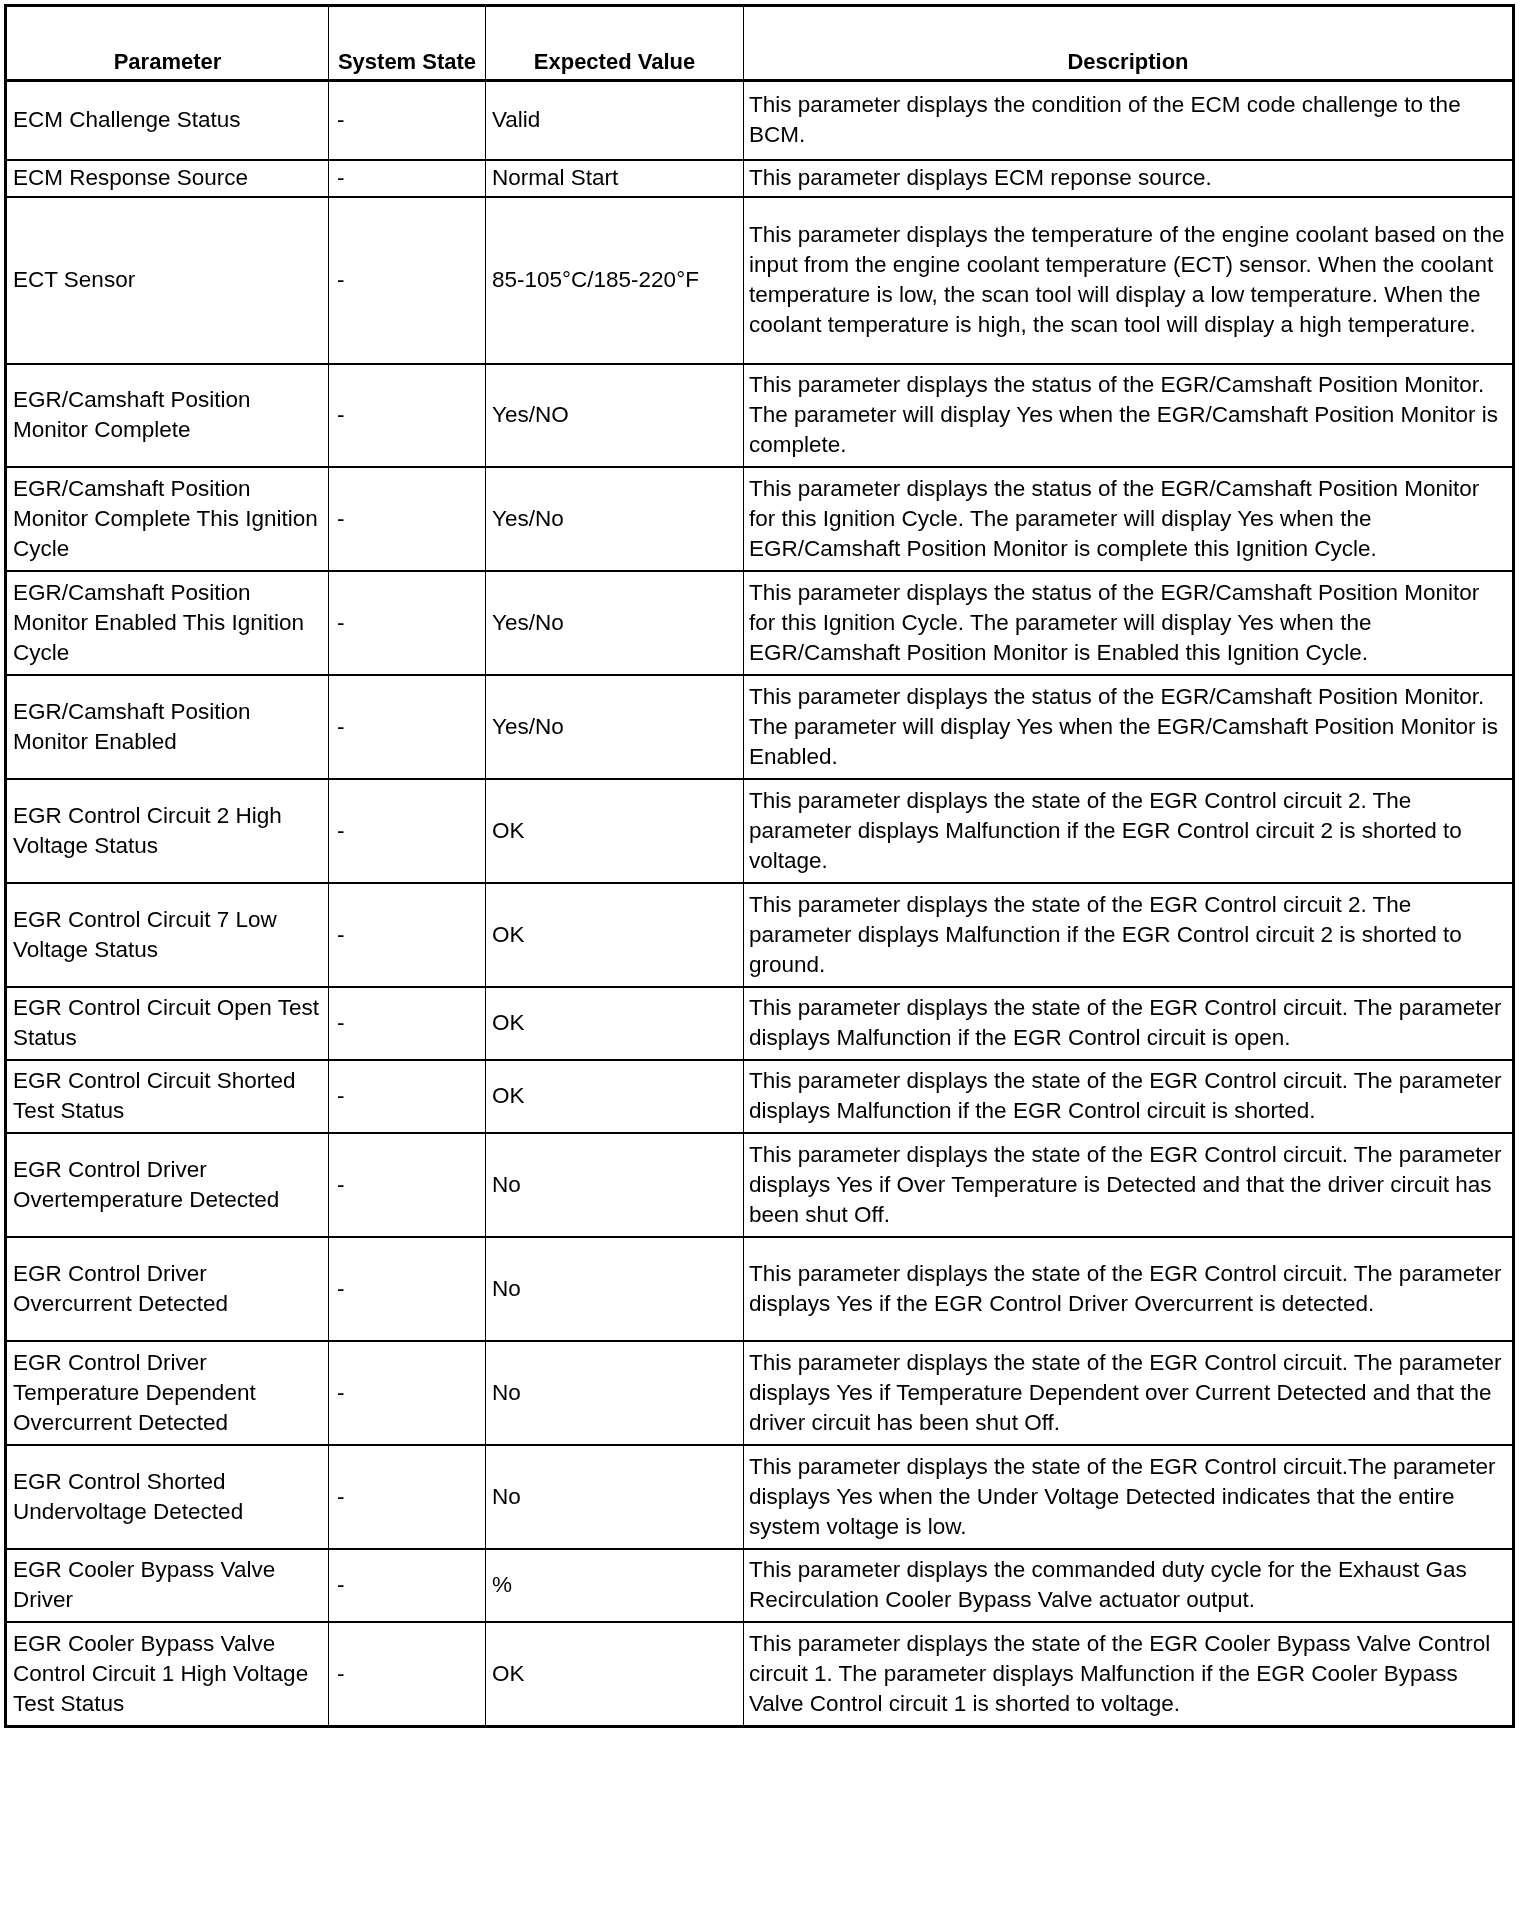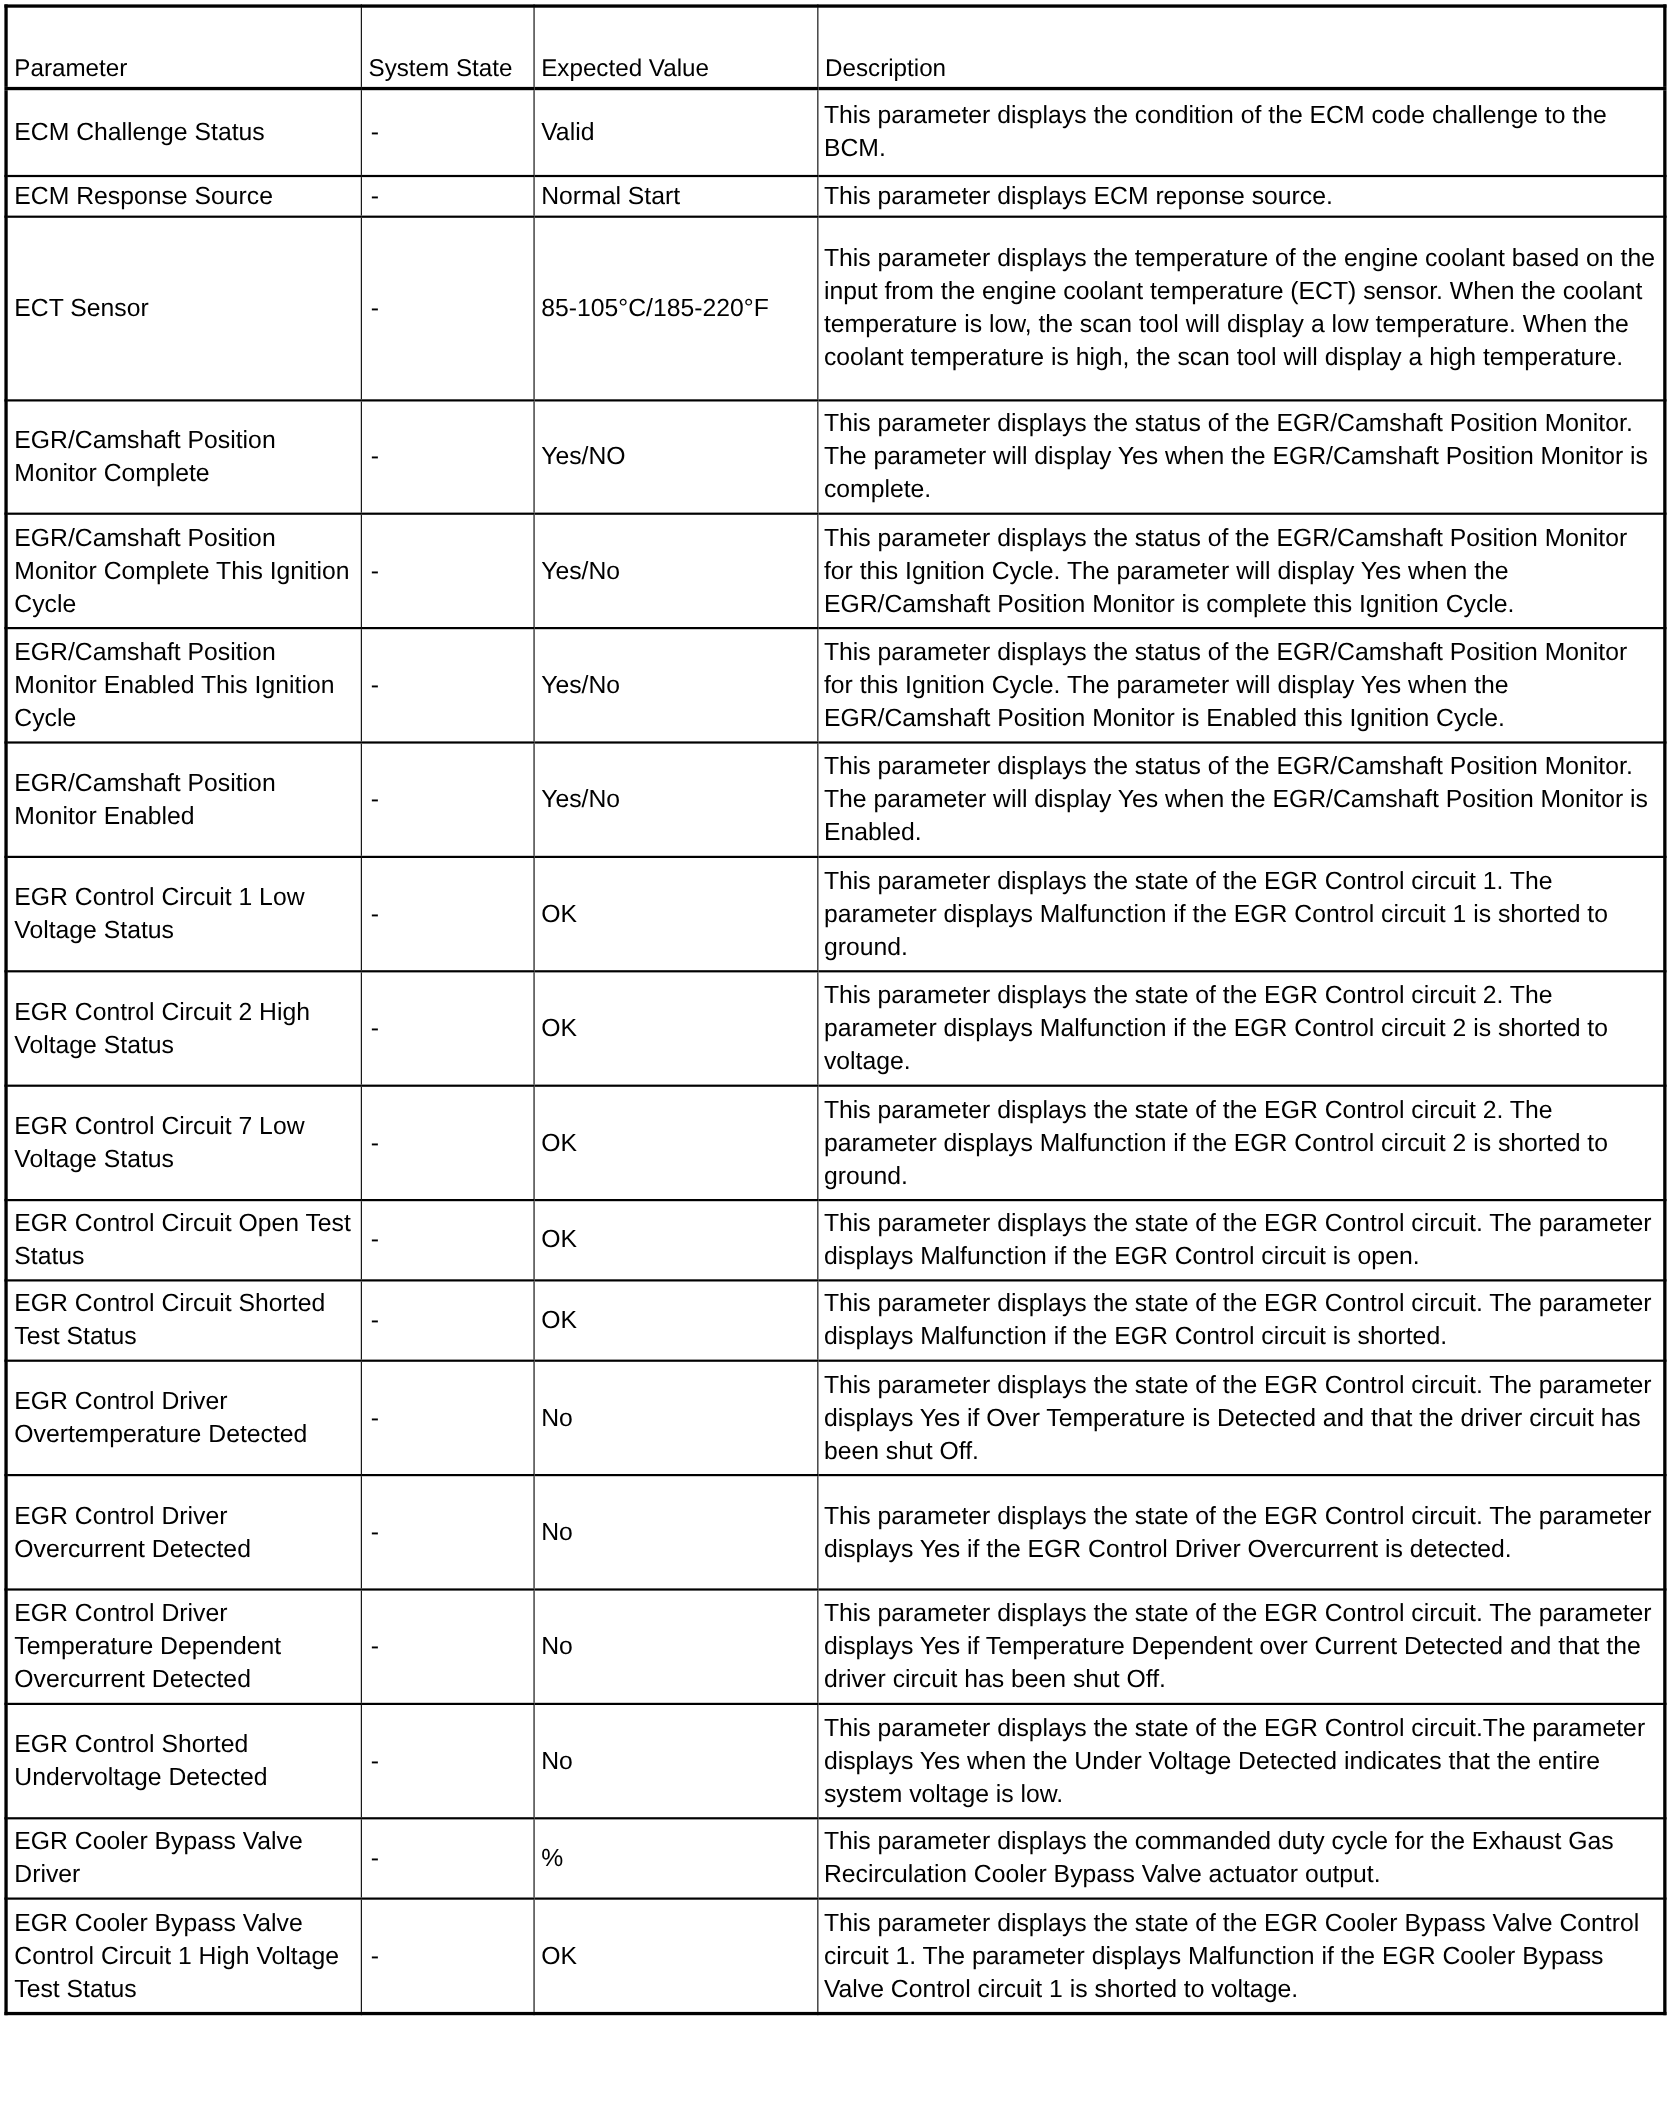--- a/index.html
+++ b/index.html
@@ -23,24 +23,24 @@
     border-collapse: collapse;
     table-layout: fixed;
     border: 3px solid #000;
   }
   table.param-table col.c1 { width: 323px; }
   table.param-table col.c2 { width: 157px; }
   table.param-table col.c3 { width: 258px; }
   table.param-table col.c4 { width: 770px; }
 
   table.param-table th {
-    font-weight: normal;
+    font-weight: bold;
     font-size: 22px;
     line-height: 26px;
-    text-align: left;
+    text-align: center;
     vertical-align: bottom;
     padding: 0 6px 4px 6px;
     height: 68px;
     border-left: 1.5px solid #000;
     border-right: 1.5px solid #000;
     border-bottom: 3px solid #000;
   }
   table.param-table td {
     font-size: 22.5px;
     line-height: 30px;
@@ -114,26 +114,20 @@
       <td>Yes/No</td>
       <td class="desc">This parameter displays the status of the EGR/Camshaft Position Monitor for this Ignition Cycle. The parameter will display Yes when the EGR/Camshaft Position Monitor is Enabled this Ignition Cycle.</td>
     </tr>
     <tr class="r-h5">
       <td>EGR/Camshaft Position Monitor Enabled</td>
       <td class="state">-</td>
       <td>Yes/No</td>
       <td class="desc">This parameter displays the status of the EGR/Camshaft Position Monitor. The parameter will display Yes when the EGR/Camshaft Position Monitor is Enabled.</td>
     </tr>
     <tr class="r-h5">
-      <td>EGR Control Circuit 1 Low Voltage Status</td>
-      <td class="state">-</td>
-      <td>OK</td>
-      <td class="desc">This parameter displays the state of the EGR Control circuit 1. The parameter displays Malfunction if the EGR Control circuit 1 is shorted to ground.</td>
-    </tr>
-    <tr class="r-h5">
       <td>EGR Control Circuit 2 High Voltage Status</td>
       <td class="state">-</td>
       <td>OK</td>
       <td class="desc">This parameter displays the state of the EGR Control circuit 2. The parameter displays Malfunction if the EGR Control circuit 2 is shorted to voltage.</td>
     </tr>
     <tr class="r-h5">
       <td>EGR Control Circuit 7 Low Voltage Status</td>
       <td class="state">-</td>
       <td>OK</td>
       <td class="desc">This parameter displays the state of the EGR Control circuit 2. The parameter displays Malfunction if the EGR Control circuit 2 is shorted to ground.</td>

